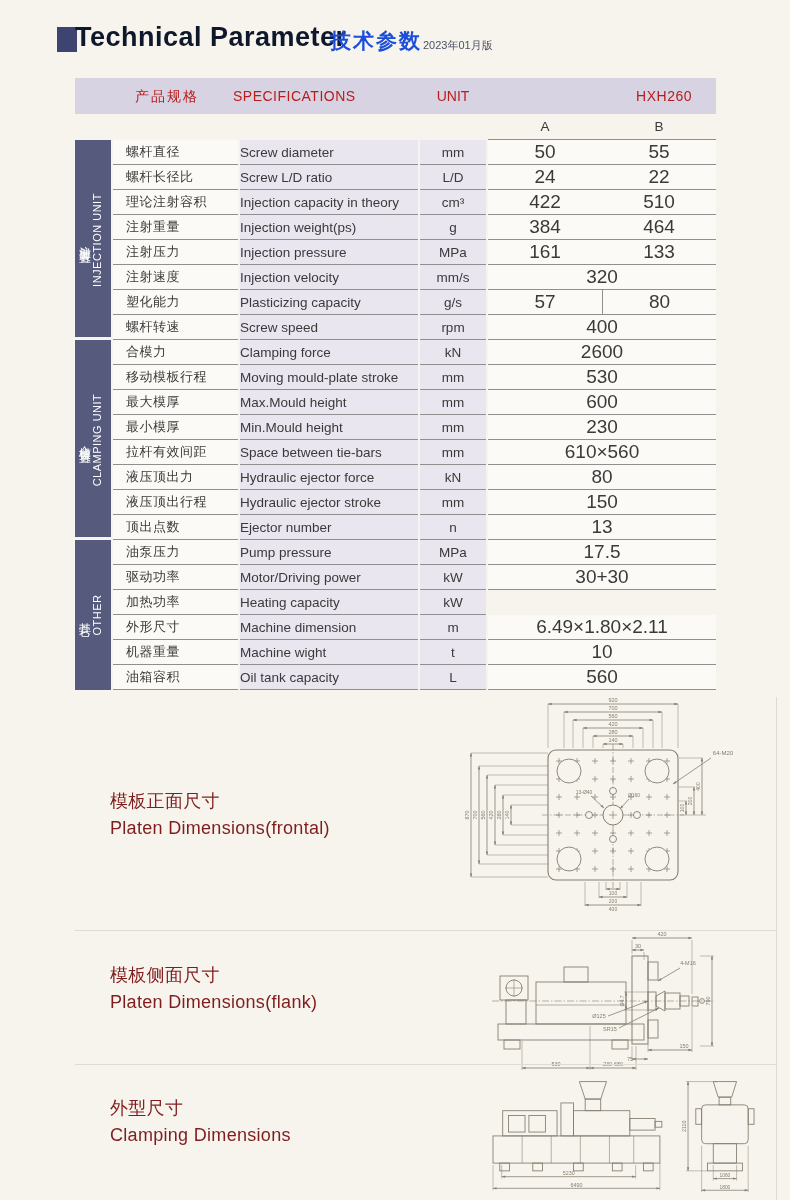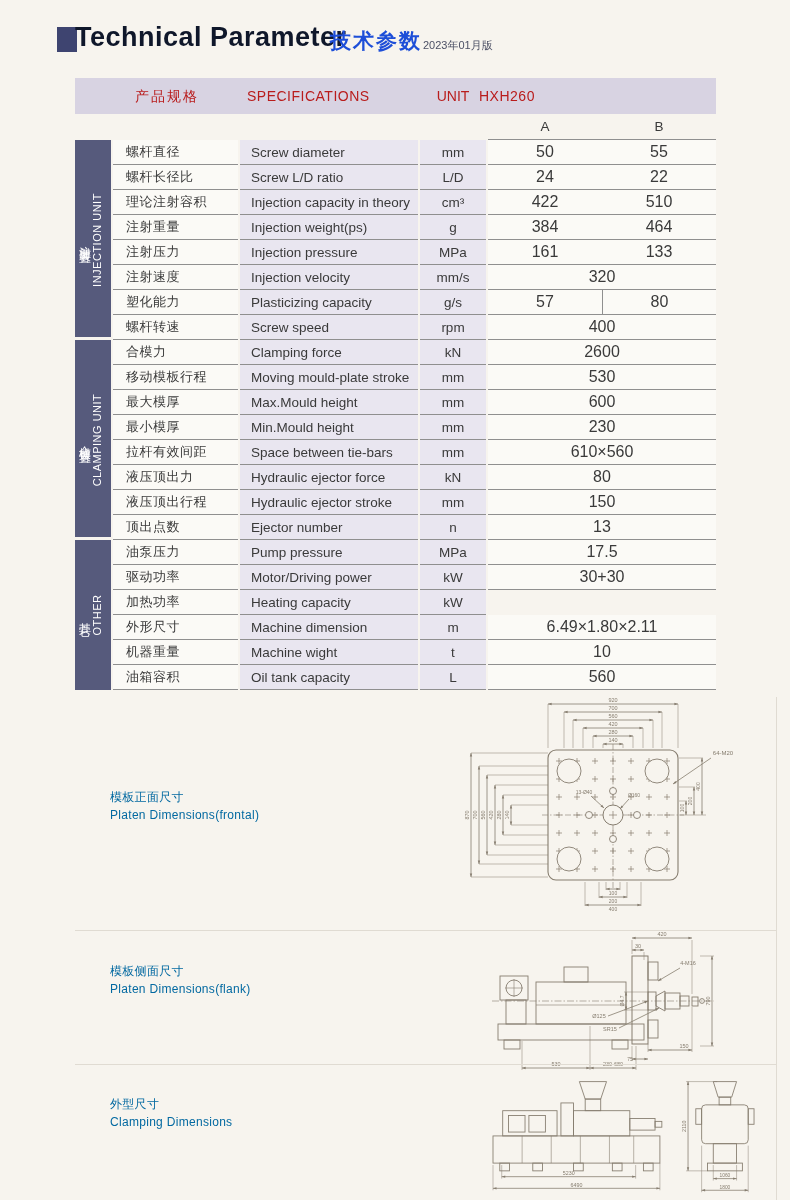--- a/index.html
+++ b/index.html
@@ -10,50 +10,50 @@
   .hdr-sq{position:absolute;left:57px;top:27px;width:20px;height:25px;background:#3e4470}
   .hdr-title{position:absolute;left:75px;top:22px;font-size:27px;font-weight:600;color:#0f172a;letter-spacing:.5px}
   .hdr-zh{position:absolute;left:330px;top:27px;font-size:21px;font-weight:700;color:#1d4ed8;letter-spacing:2px}
   .hdr-ed{position:absolute;left:423px;top:38px;font-size:11px;color:#4c5065}
 
   
   .table{position:absolute;left:75px;top:78px;width:641px}
   .thead{height:36px;background:#d8d3e2;position:relative;font-size:14px;color:#b91c1c}
   .thead span{position:absolute;top:0;line-height:36px}
   .th-zh{left:60px;letter-spacing:2px}
-  .th-spec{left:172px;letter-spacing:.5px}
+  .th-spec{left:158px;letter-spacing:.5px}
   .th-unit{left:345px;width:66px;text-align:center}
-  .th-model{left:404px;width:228px;text-align:left;letter-spacing:.5px}
+  .th-model{left:389px;width:228px;text-align:right;letter-spacing:.5px}
   .subhead{height:26px;position:relative;font-size:13.5px;color:#3a3a3a}
   .sub-a{position:absolute;left:413px;width:114px;text-align:center;line-height:25px}
   .sub-b{position:absolute;left:527px;width:114px;text-align:center;line-height:25px}
   .sub-line{position:absolute;left:413px;right:0;bottom:0;height:1px;background:#8f8f8f}
 
   .tgroup{display:flex}
   .sb{width:36px;position:relative;flex:none}
   .sb-bar{position:absolute;left:0;right:0;top:0;bottom:3px;background:#565a7c}
   .tgroup:last-child .sb-bar{bottom:0}
   .sb-zh{position:absolute;left:3px;top:50%;transform:translateY(-50%);writing-mode:vertical-rl;
          color:#fff;font-size:12px;letter-spacing:2px;line-height:13px}
   .sb-en{position:absolute;left:22px;top:50%;transform:translate(-50%,-50%) rotate(-90deg);
          color:#fff;font-size:11px;white-space:nowrap;letter-spacing:.5px}
   .rows{flex:1}
   .trow{display:flex;height:25px;font-size:13px}
   .cell{box-sizing:border-box;border-bottom:1px solid #8f8f8f;display:flex;align-items:center;
         margin-left:2px;background:#fbfaf6;height:25px}
   .c-zh{width:125px;padding-left:13px;letter-spacing:.5px}
-  .c-en{width:178px;padding-left:11px;background:#e9e6f0;font-size:13.5px}
+  .c-en{width:178px;background:#e9e6f0;font-size:13.5px}
   .c-unit{width:66px;justify-content:center;background:#e9e6f0;font-size:13.5px}
-  .c-val{width:228px;font-size:16px}
+  .c-val{width:228px;font-size:19px}
   .v-half{width:114px;text-align:center}
   .v-div{box-sizing:border-box;border-left:1px solid #8f8f8f;height:25px;line-height:24px}
   .v-span{width:100%;text-align:center}
 
   
-  .sec-label{position:absolute;font-size:12px;color:#0369a1;line-height:1.5;letter-spacing:.3px}
+  .sec-label{position:absolute;font-size:18px;color:#7f1d1d;line-height:1.5;letter-spacing:.3px}
   .rule-h{position:absolute;left:75px;width:701px;height:1px;background:#e0dbd2}
   .rule-v{position:absolute;left:776px;top:697px;width:1px;height:503px;background:#e0dbd2}
   svg{position:absolute}
   svg text{font-family:"Liberation Sans",sans-serif}
 </style>
 </head>
 <body>
 
 <div class="hdr-sq"></div>
 <div class="hdr-title">Technical Parameter</div>

